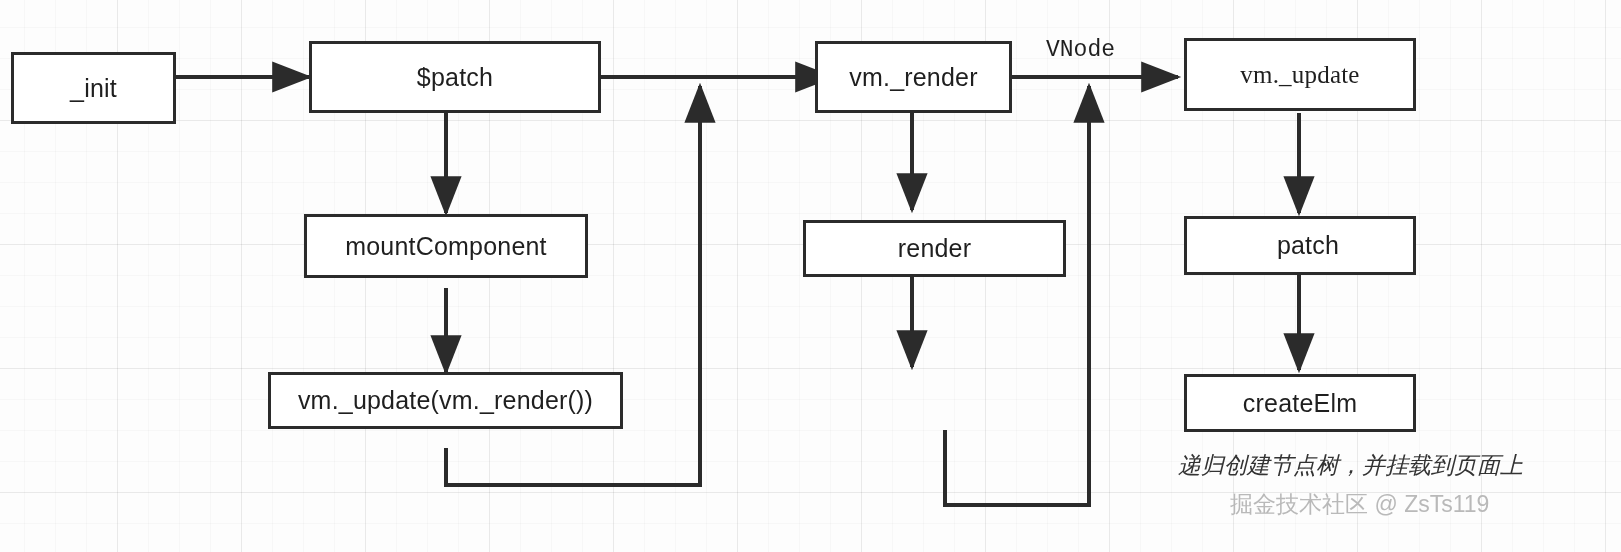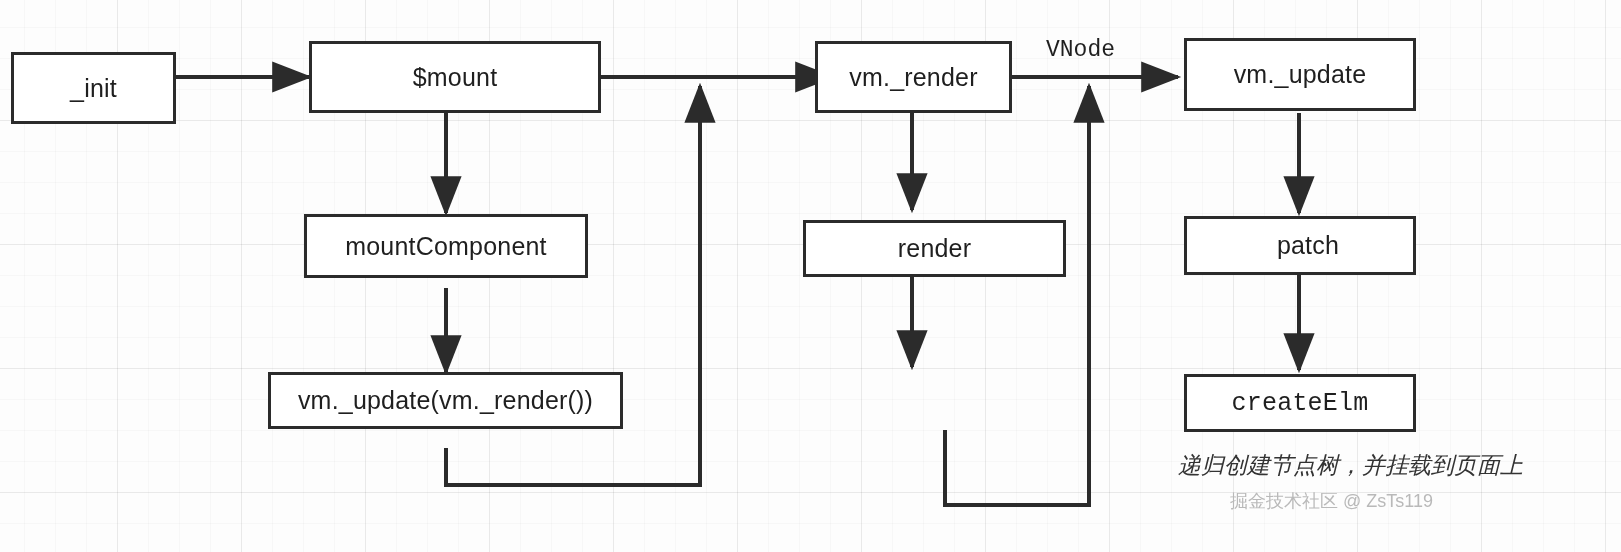--- a/index.html
+++ b/index.html
@@ -50,21 +50,21 @@
   }
   .caption {
     position: absolute;
     font-size: 23px;
     color: #333333;
     white-space: nowrap;
     font-style: italic;
   }
   .watermark {
     position: absolute;
-    font-size: 18px;
+    font-size: 23px;
     color: #b9b9b9;
     white-space: nowrap;
   }
   svg.edges {
     position: absolute;
     left: 0;
     top: 0;
     width: 1621px;
     height: 552px;
     pointer-events: none;
@@ -125,49 +125,49 @@
     <g>
       <path d="M1299,275 L1299,370" stroke="#2b2b2b" stroke-width="4" fill="none" marker-end="url(#arrow)"></path>
     </g>
   </svg>
 
   <div class="node" style="left:11px; top:42px; width:165px; height:72px;margin-top:10px;">
     <span class="node-label">_init</span>
   </div>
 
   <div class="node" style="left:309px; top:41px; width:292px; height:72px;">
-    <span class="node-label">$mount</span>
+    <span class="node-label">$patch</span>
   </div>
 
   <div class="node" style="left:304px; top:214px; width:284px; height:64px;">
     <span class="node-label">mountComponent</span>
   </div>
 
   <div class="node" style="left:268px; top:372px; width:355px; height:57px;">
     <span class="node-label">vm._update(vm._render())</span>
   </div>
 
   <div class="node" style="left:815px; top:41px; width:197px; height:72px;">
     <span class="node-label">vm._render</span>
   </div>
 
   <div class="node" style="left:803px; top:220px; width:263px; height:57px;">
     <span class="node-label">render</span>
   </div>
 
 
-  <div class="node" style="left:1184px; top:38px; width:232px; height:73px;">
+  <div class="node" style="left:1184px; top:38px; width:232px; height:73px;font-family:Liberation Serif, serif;">
     <span class="node-label">vm._update</span>
   </div>
 
   <div class="node" style="left:1184px; top:216px; width:232px; height:59px;padding-left:16px;">
     <span class="node-label">patch</span>
   </div>
 
-  <div class="node" style="left:1184px; top:374px; width:232px; height:58px;font-family:Liberation Mono, monospace;">
+  <div class="node" style="left:1184px; top:374px; width:232px; height:58px;">
     <span class="node-label">createElm</span>
   </div>
 
   <div class="edge-label" style="left:1046px; top:37px;font-family:Liberation Mono, monospace;">VNode</div>
 
   <div class="caption" style="left:1178px; top:450px;">递归创建节点树，并挂载到页面上</div>
 
   <div class="watermark" style="left:1230px; top:489px;">掘金技术社区 @ ZsTs119</div>
 
 </div>

